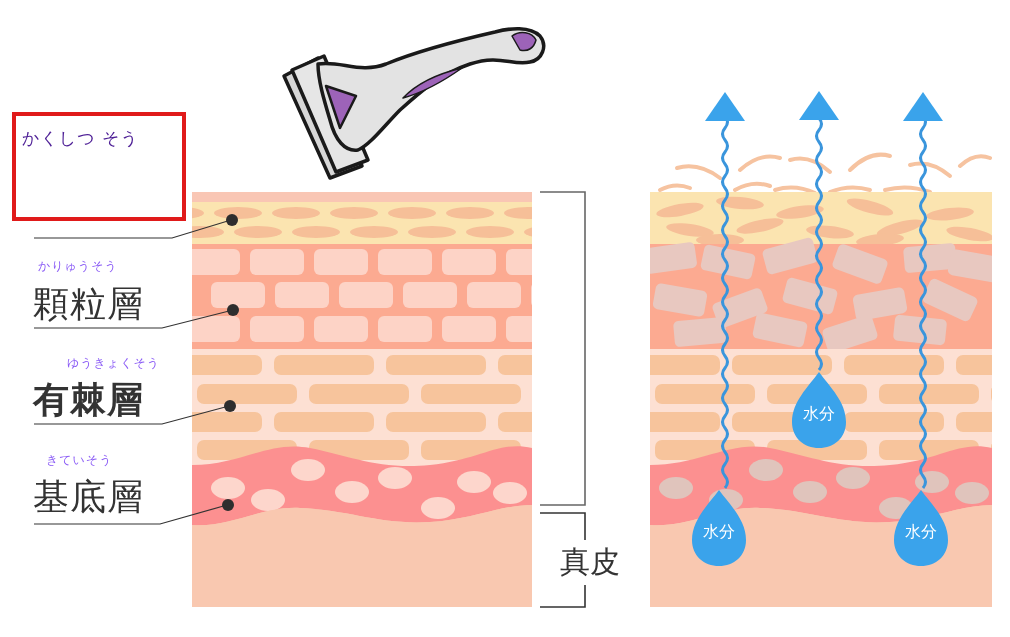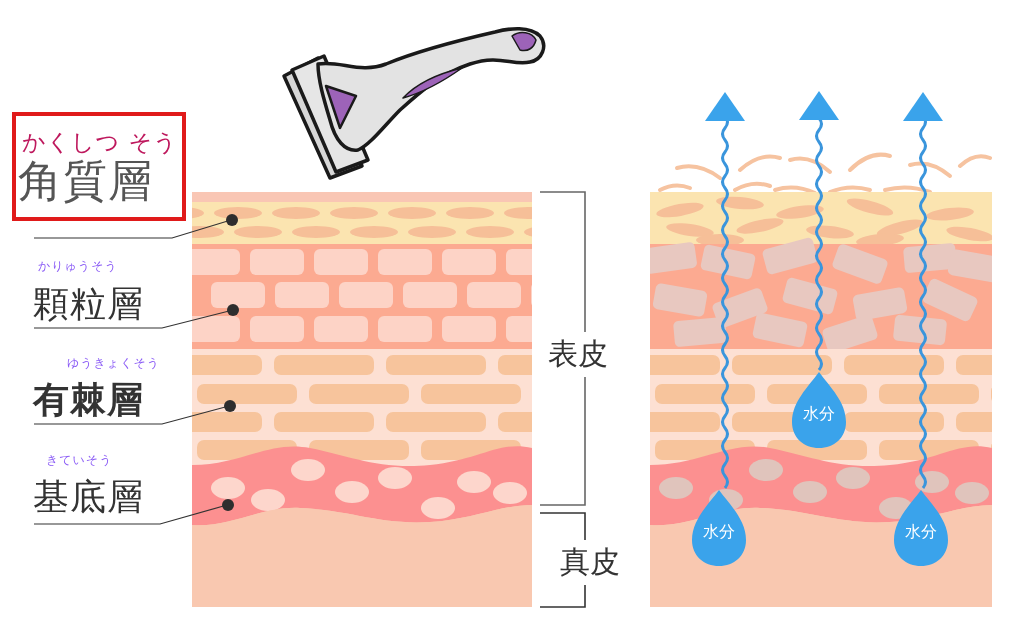--- a/index.html
+++ b/index.html
@@ -4,21 +4,21 @@
 <style>
   html, body { margin:0; padding:0; background:#ffffff; }
   body { width:1010px; height:637px; position:relative; overflow:hidden;
          font-family: "DejaVu Sans", "Liberation Sans", sans-serif; color:#333333; }
   .abs { position:absolute; }
   #stage { position:absolute; left:0; top:0; width:1010px; height:637px; }
   .ruby { position:absolute; font-size:12px; color:#8b5cf6; letter-spacing:1px; white-space:nowrap; }
   .kanji { position:absolute; font-size:36px; color:#333; letter-spacing:1px; white-space:nowrap; }
   .highlight-box { position:absolute; left:12px; top:112px; width:174px; height:109px;
                    border:4px solid #e01a1a; box-sizing:border-box; background:#fff; }
-  .hl-ruby { left:22px; top:127px; font-size:23px; color:#be185d; }
+  .hl-ruby { left:22px; top:127px; font-size:17px; color:#4c1d95; }
   .hl-kanji { left:18px; top:152px; font-size:44px; color:#555; }
   .bracket-label { position:absolute; font-size:30px; color:#333; background:#fff; padding:2px 0; white-space:nowrap; }
   .drop-label { font-size:16px; fill:#ffffff; font-family:"DejaVu Sans", sans-serif; }
 </style>
 </head>
 <body>
 
 <div id="stage">
 
   <svg class="abs" style="left:0;top:0" width="1010" height="637">
@@ -249,26 +249,24 @@
       <text id="drop1" x="819" y="419" text-anchor="middle" class="drop-label">水分</text>
     </g>
     <g>
       <path d="M921,490 C932,505 948,520 948,540 C948,556 936,566 921,566 C906,566 894,556 894,540 C894,520 910,505 921,490 Z" fill="#3aa3eb"></path>
       <text id="drop2" x="921" y="537" text-anchor="middle" class="drop-label">水分</text>
     </g>
   </svg>
 
   <div class="highlight-box"></div>
   <div class="ruby hl-ruby">かくしつ そう</div>
-  <div class="kanji hl-kanji">角質層</div>
 
   <div class="ruby" style="left:38px;top:258px;">かりゅうそう</div>
   <div class="kanji" style="left:33px;top:280px;">顆粒層</div>
 
   <div class="ruby" style="left:30px;top:355px;margin-left:37px;">ゆうきょくそう</div>
   <div class="kanji" style="left:33px;top:376px;font-weight:bold;">有棘層</div>
 
   <div class="ruby" style="left:46px;top:452px;text-align:right;">きていそう</div>
   <div class="kanji" style="left:33px;top:473px;">基底層</div>
 
-  <div class="bracket-label" style="left:548px;top:332px;">表皮</div>
   <div class="bracket-label" style="left:548px;top:540px;margin-left:12px;">真皮</div>
 </div>
 
 </body></html>

